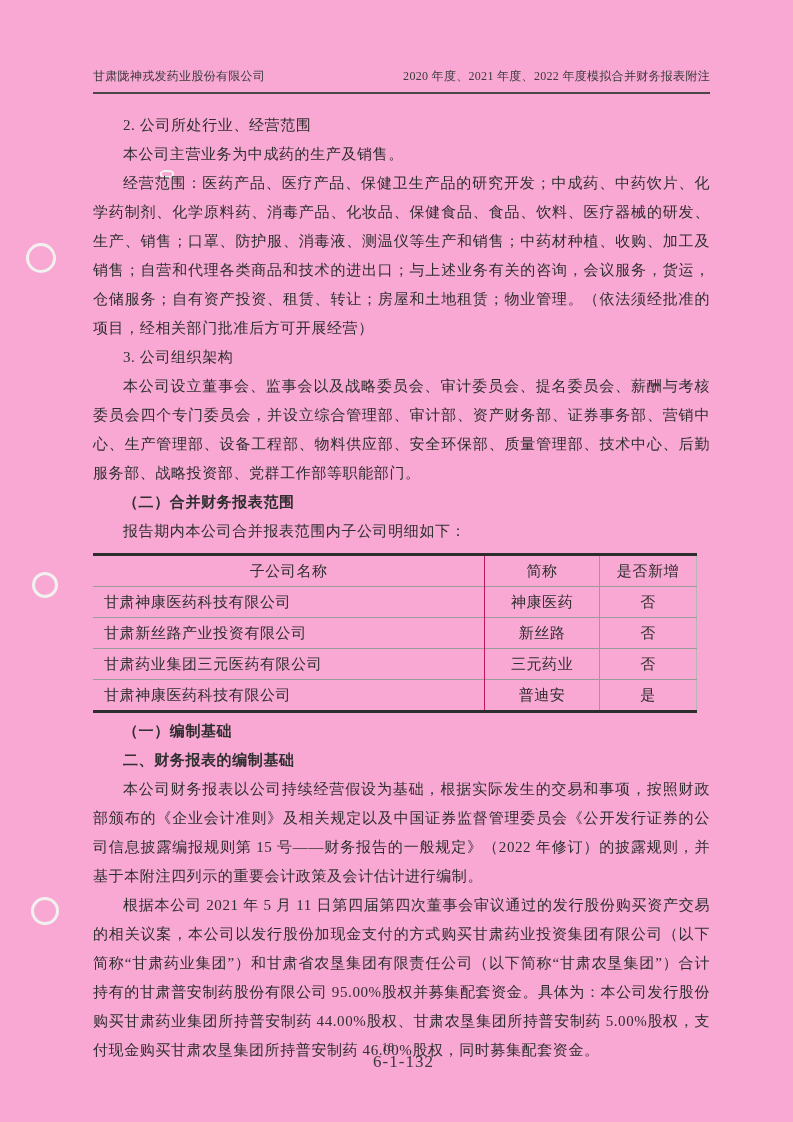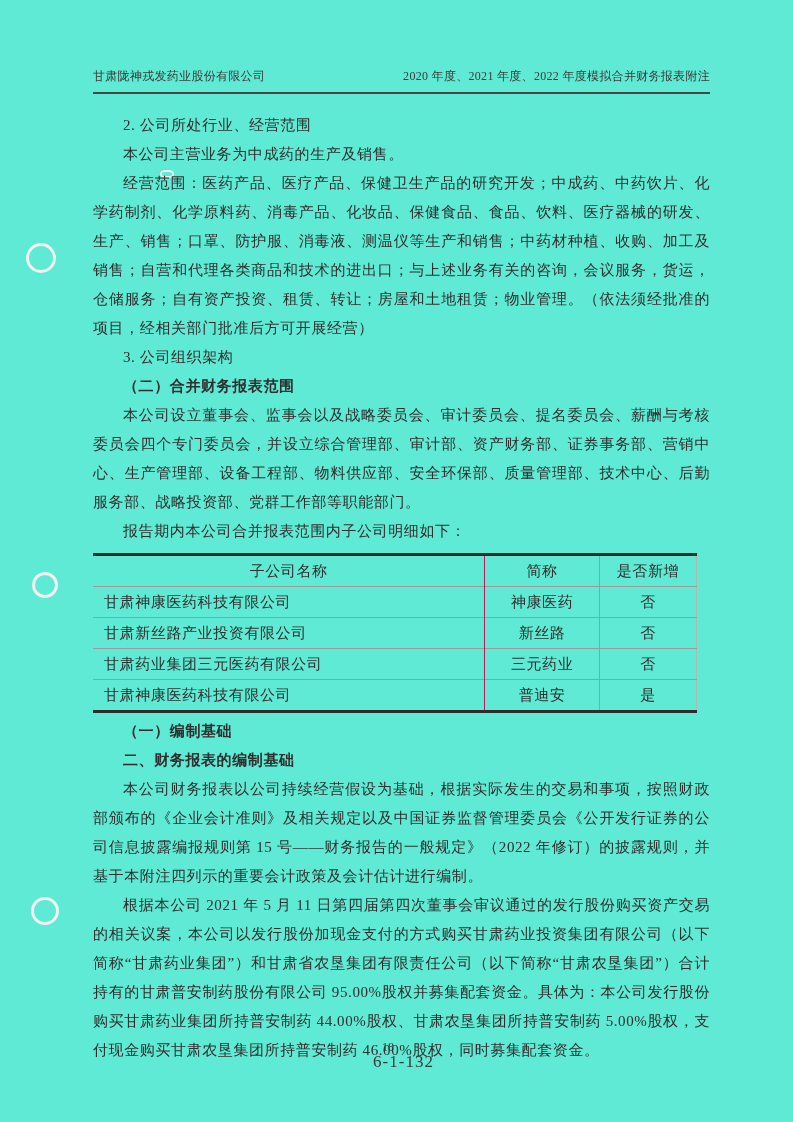--- a/index.html
+++ b/index.html
@@ -1,21 +1,21 @@
 <!DOCTYPE html>
 <html lang="zh"><head>
 <meta charset="utf-8">
 <style>
   html, body { margin: 0; padding: 0; background: #ffffff; }
   .page {
     position: relative;
     width: 793px;
     height: 1122px;
     margin: 0 auto;
-    background: #5eead4;
+    background: #f9a8d4;
     overflow: hidden;
     font-family: "Liberation Serif", serif;
     color: #2f2f2f;
   }
   
   .artifact {
     position: absolute;
     border-radius: 50%;
     border: 3px solid #f1f1ef;
     background: transparent;
@@ -119,23 +119,23 @@
   <main class="doc-body">
 
     <p class="indent">2. 公司所处行业、经营范围</p>
 
     <p class="indent">本公司主营业务为中成药的生产及销售。</p>
 
     <p class="indent just">经营范围：医药产品、医疗产品、保健卫生产品的研究开发；中成药、中药饮片、化学药制剂、化学原料药、消毒产品、化妆品、保健食品、食品、饮料、医疗器械的研发、生产、销售；口罩、防护服、消毒液、测温仪等生产和销售；中药材种植、收购、加工及销售；自营和代理各类商品和技术的进出口；与上述业务有关的咨询，会议服务，货运，仓储服务；自有资产投资、租赁、转让；房屋和土地租赁；物业管理。（依法须经批准的项目，经相关部门批准后方可开展经营）</p>
 
     <p class="indent">3. 公司组织架构</p>
 
+    <p class="indent just">本公司设立董事会、监事会以及战略委员会、审计委员会、提名委员会、薪酬与考核委员会四个专门委员会，并设立综合管理部、审计部、资产财务部、证券事务部、营销中心、生产管理部、设备工程部、物料供应部、安全环保部、质量管理部、技术中心、后勤服务部、战略投资部、党群工作部等职能部门。</p>
+
     <p class="indent bold">（二）合并财务报表范围</p>
-
-    <p class="indent just">本公司设立董事会、监事会以及战略委员会、审计委员会、提名委员会、薪酬与考核委员会四个专门委员会，并设立综合管理部、审计部、资产财务部、证券事务部、营销中心、生产管理部、设备工程部、物料供应部、安全环保部、质量管理部、技术中心、后勤服务部、战略投资部、党群工作部等职能部门。</p>
 
     <p class="indent">报告期内本公司合并报表范围内子公司明细如下：</p>
 
     <table class="subs">
       <thead>
         <tr>
           <th class="c-name">子公司名称</th>
           <th class="c-short">简称</th>
           <th class="c-new">是否新增</th>
         </tr>

